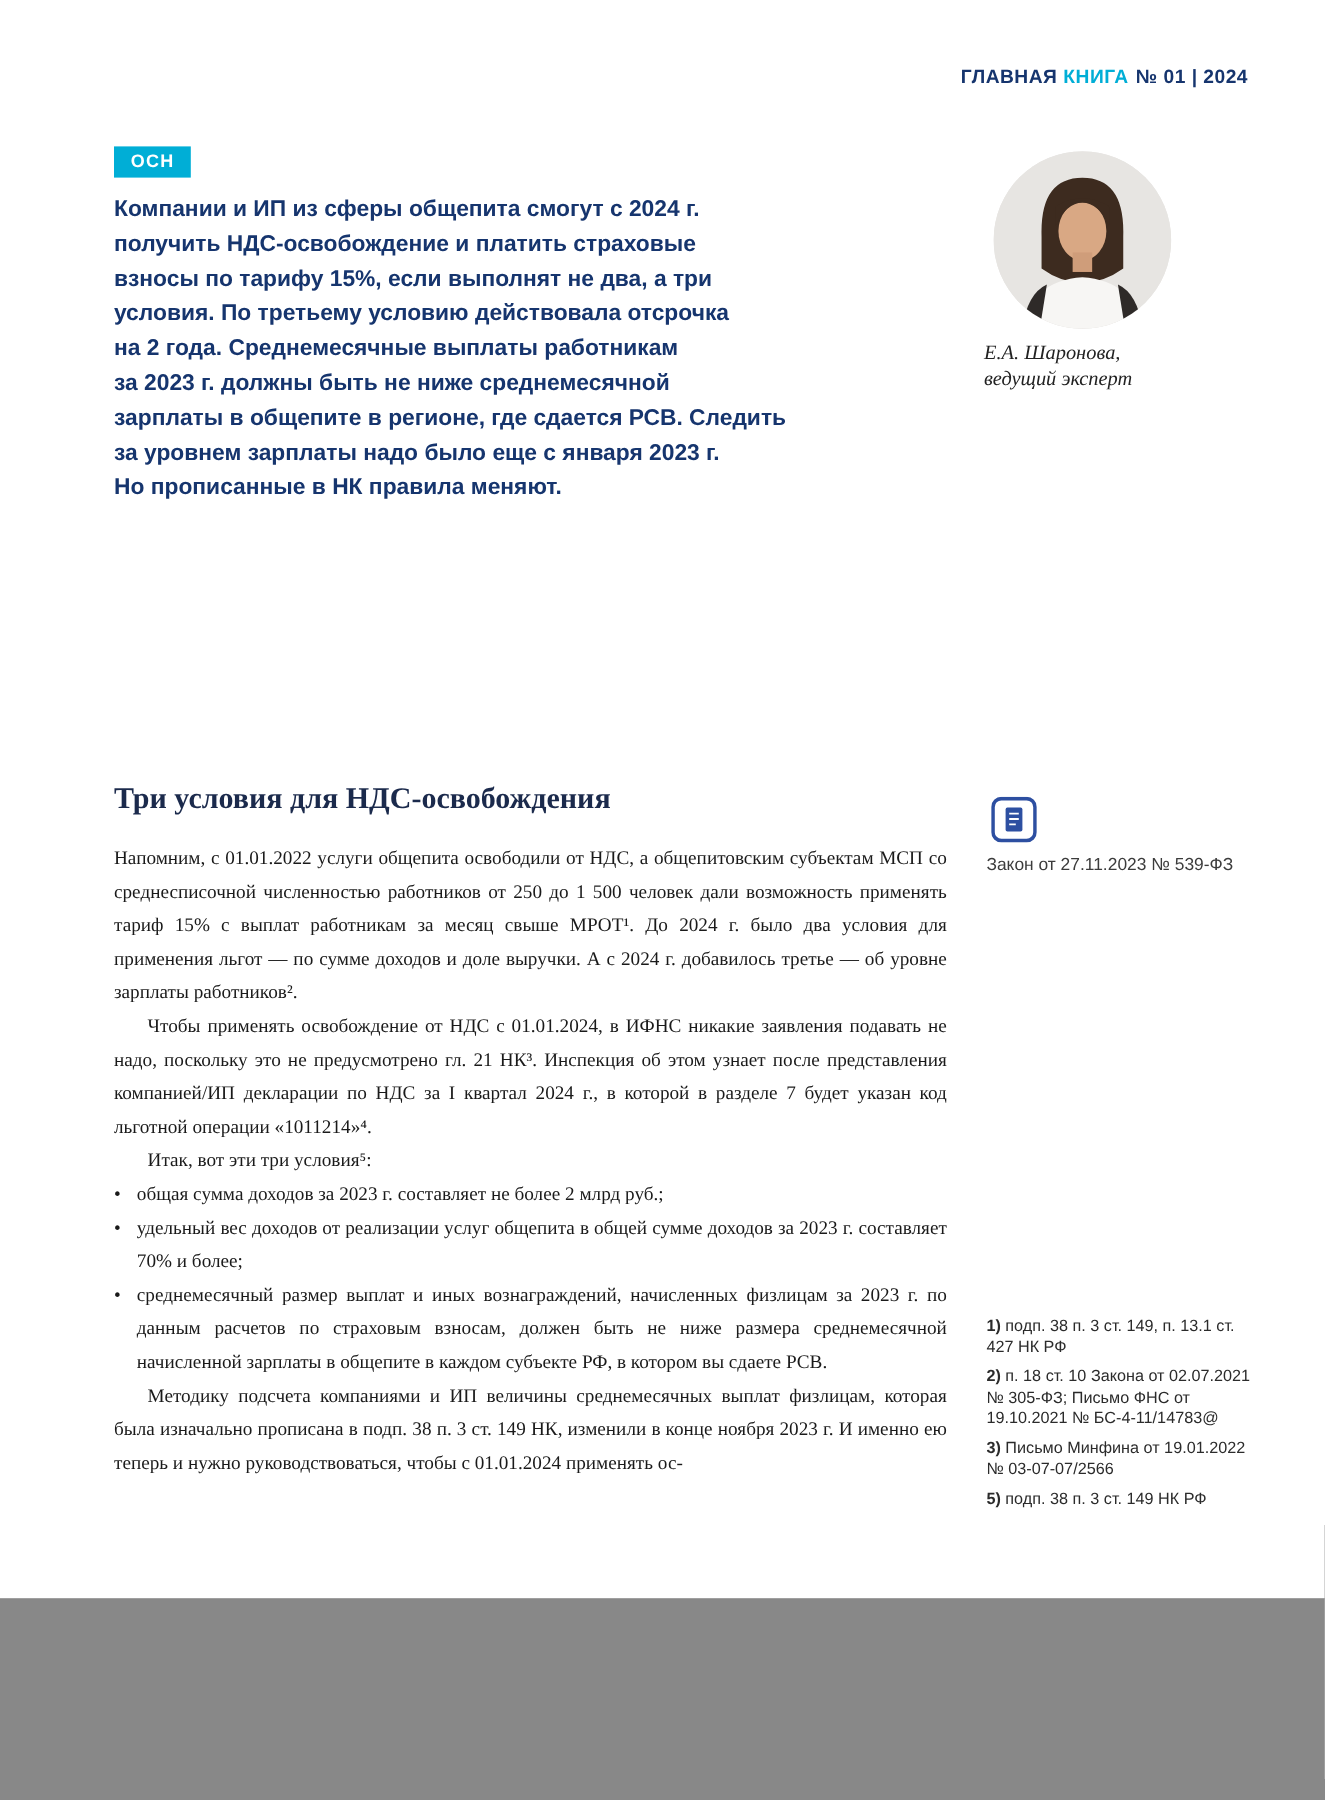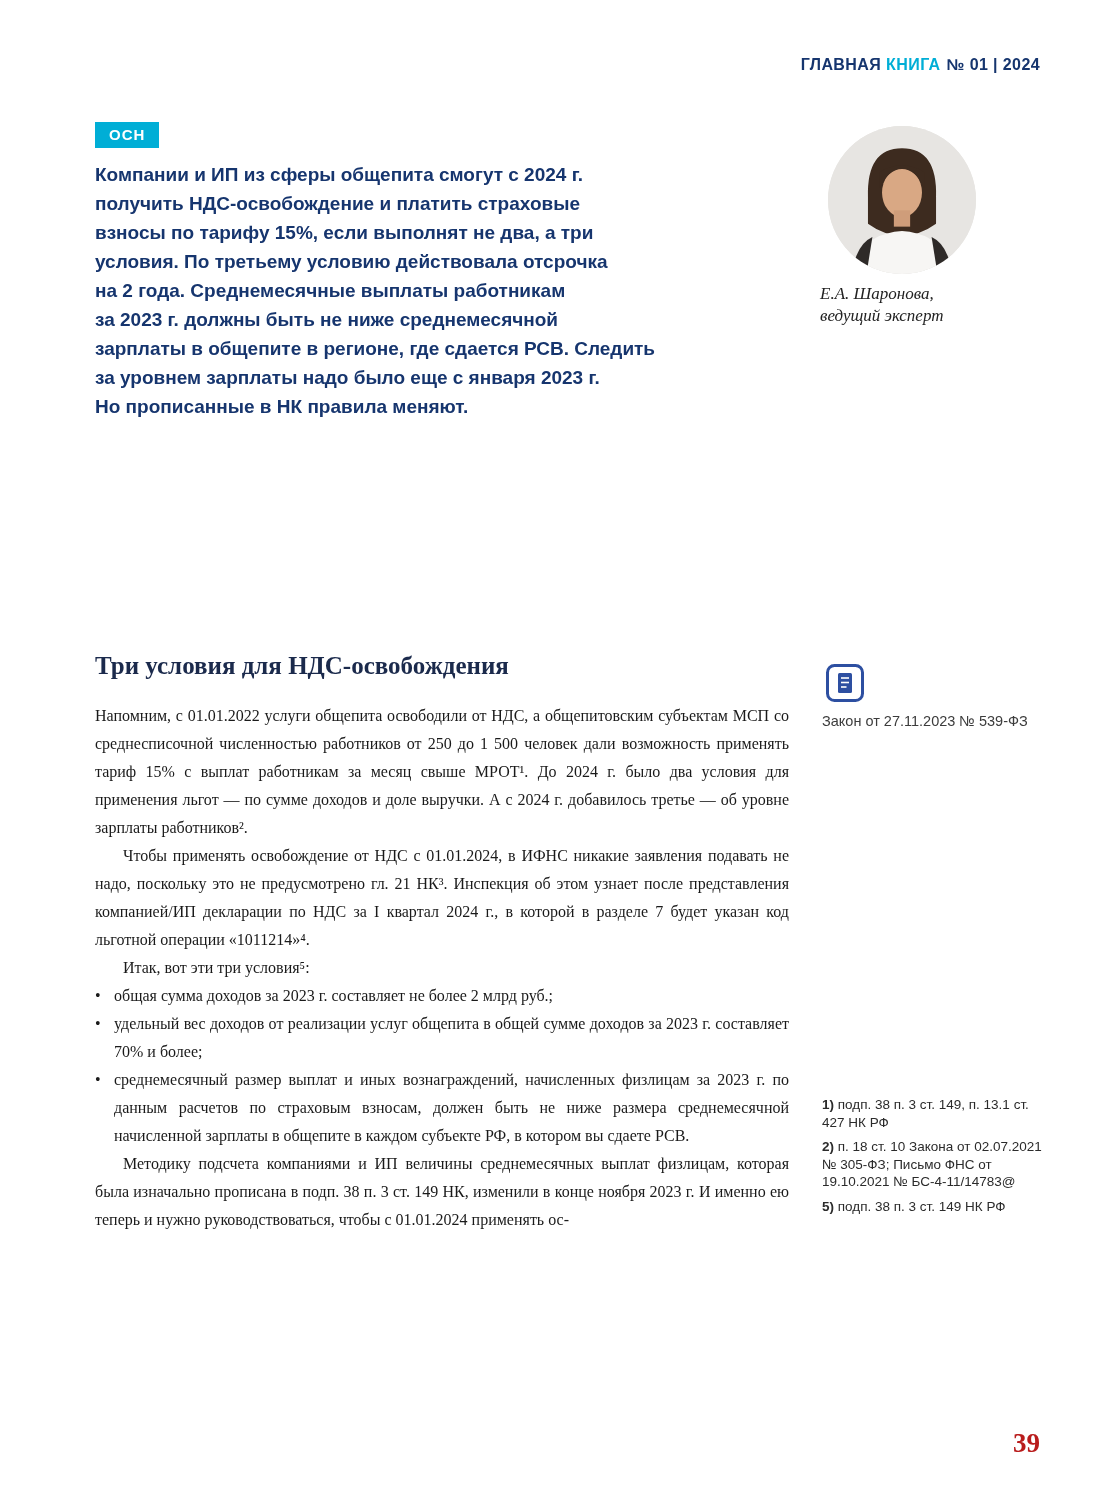--- a/index.html
+++ b/index.html
@@ -1,19 +1,19 @@
 <!DOCTYPE html>
 <html lang="ru"><head>
 <meta charset="utf-8">
 <style>
   * { margin:0; padding:0; box-sizing:border-box; }
   html,body { background:#888; }
   .page {
     position:relative;
-    width:1104px; height:1500px;
+    width:1104px; height:1332px;
     margin:0 auto;
     background:#ffffff;
     font-family:"Liberation Serif","DejaVu Serif",serif;
     color:#1a1a1a;
     overflow:hidden;
   }
 
   
   .header {
     position:absolute; top:56px; right:64px;
@@ -180,20 +180,24 @@
   <div class="footnotes">
     <div class="footnote">
       <span class="fn-num">1)</span>
       <span class="fn-text">подп. 38 п. 3 ст. 149, п. 13.1 ст. 427 НК РФ</span>
     </div>
     <div class="footnote">
       <span class="fn-num">2)</span>
       <span class="fn-text">п. 18 ст. 10 Закона от 02.07.2021 № 305-ФЗ; Письмо ФНС от 19.10.2021 № БС-4-11/14783@</span>
     </div>
     <div class="footnote">
+      <span class="fn-num">3)</span>
+      <span class="fn-text">Письмо Минфина от 19.01.2022 № 03-07-07/2566</span>
+    </div>
+    <div class="footnote">
       <span class="fn-num">5)</span>
       <span class="fn-text">подп. 38 п. 3 ст. 149 НК РФ</span>
     </div>
   </div>
 
   <div class="page-number">39</div>
 
 </div>
 
 </body></html>

